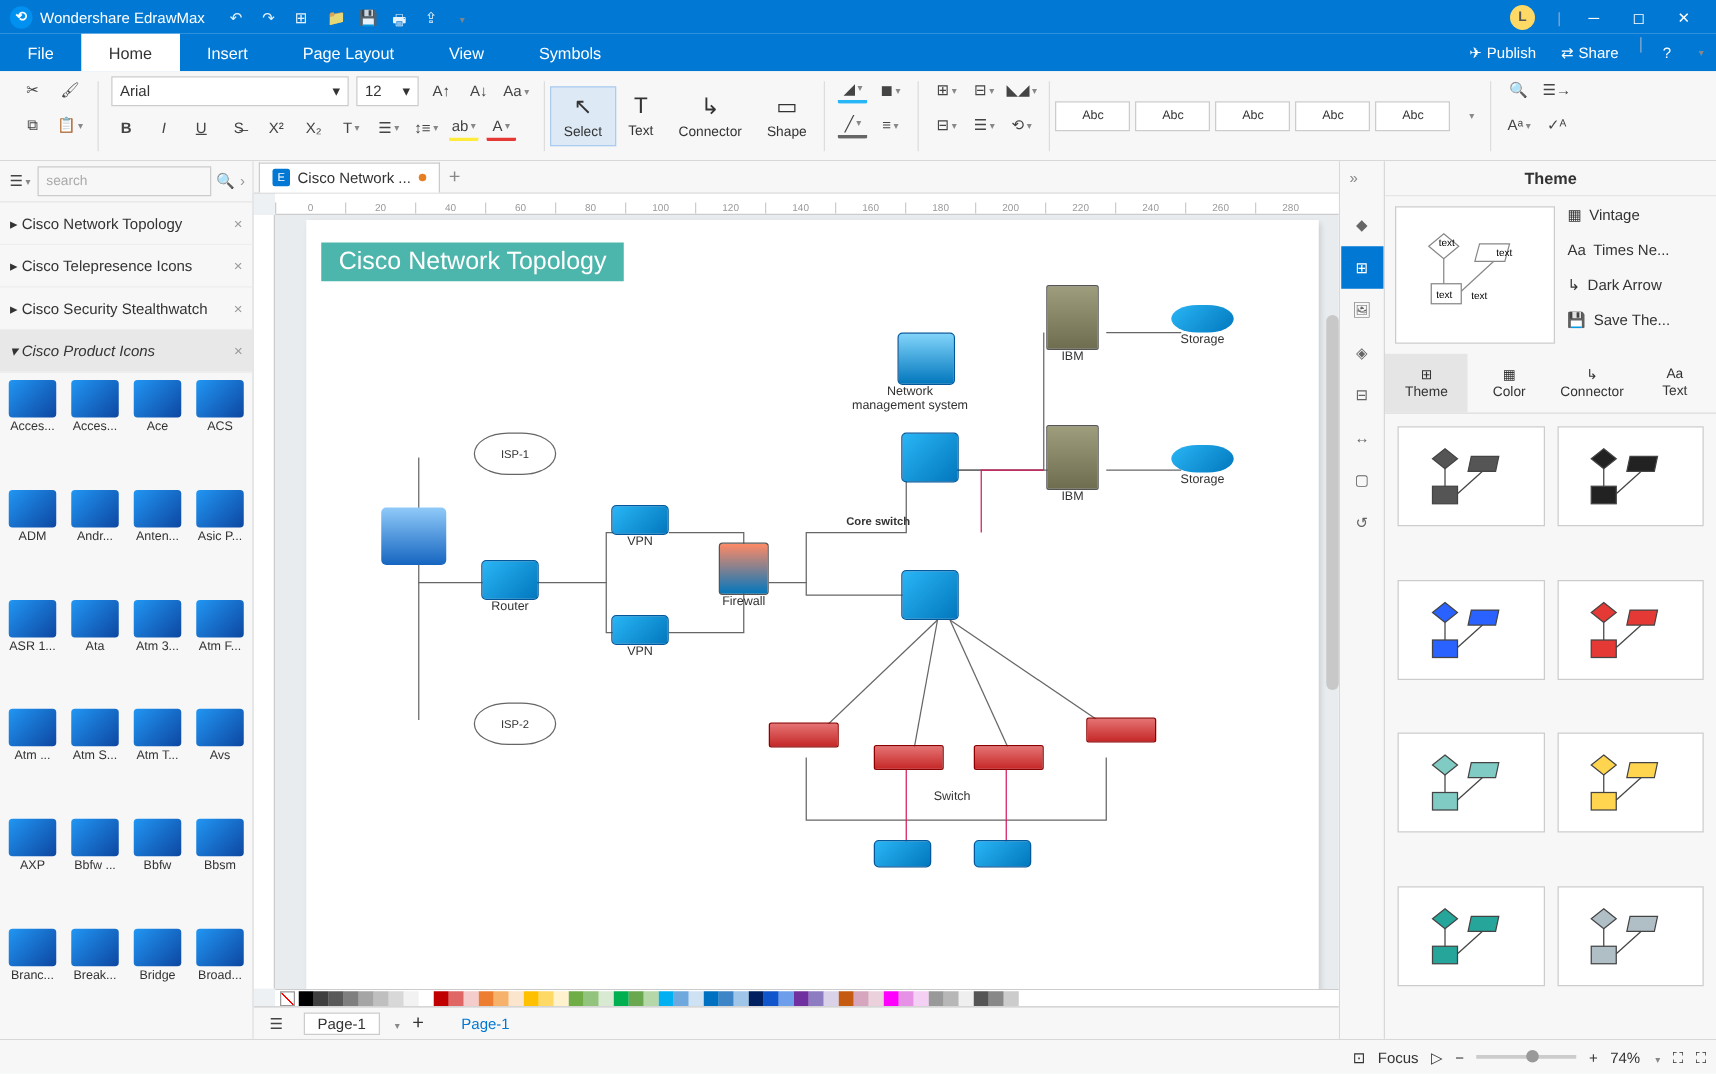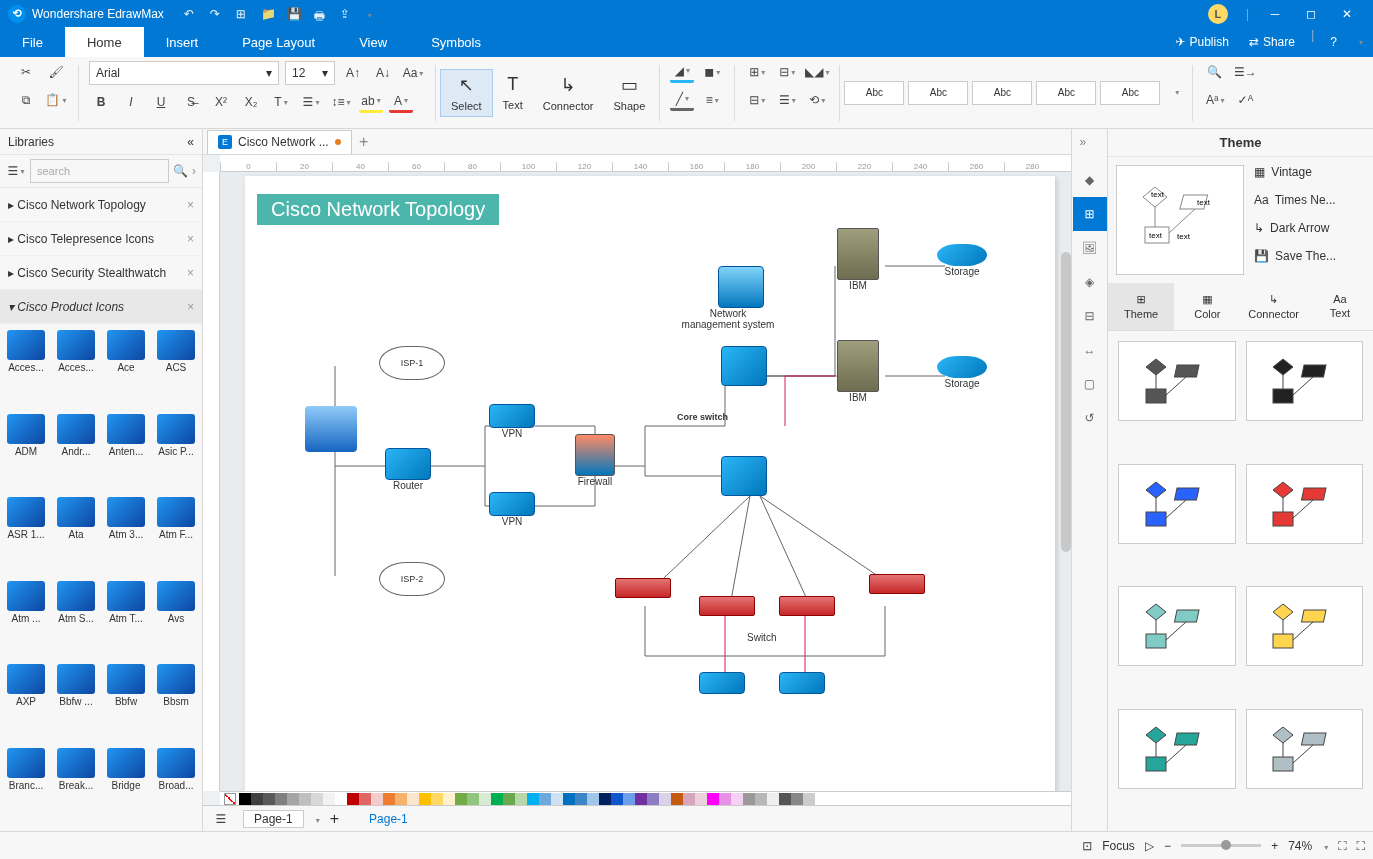--- a/index.html
+++ b/index.html
@@ -243,24 +243,20 @@
     <div class="ribbon-row" style="margin-top:6px;align-items:center;">
         <div class="icon-btn chev">Aᵃ</div>
         <div class="icon-btn">✓ᴬ</div>
       </div>
   </div>
 </div>
 
 <div class="main">
 
   <div class="left-panel">
-    <div class="left-header">
-      <span>Libraries</span>
-      <span style="cursor:pointer;">«</span>
-    </div>
     <div class="left-search-row">
       <span class="icon-btn icon-btn-sm chev">☰</span>
       <div class="left-search" placeholder="search">
           <span style="color:#aaa;">search</span>
         </div>
       <span>🔍</span>
       <span style="color:#999;">›</span>
     </div>
     <div class="lib-item">
         <span>▸ <span>Cisco Network Topology</span></span>

